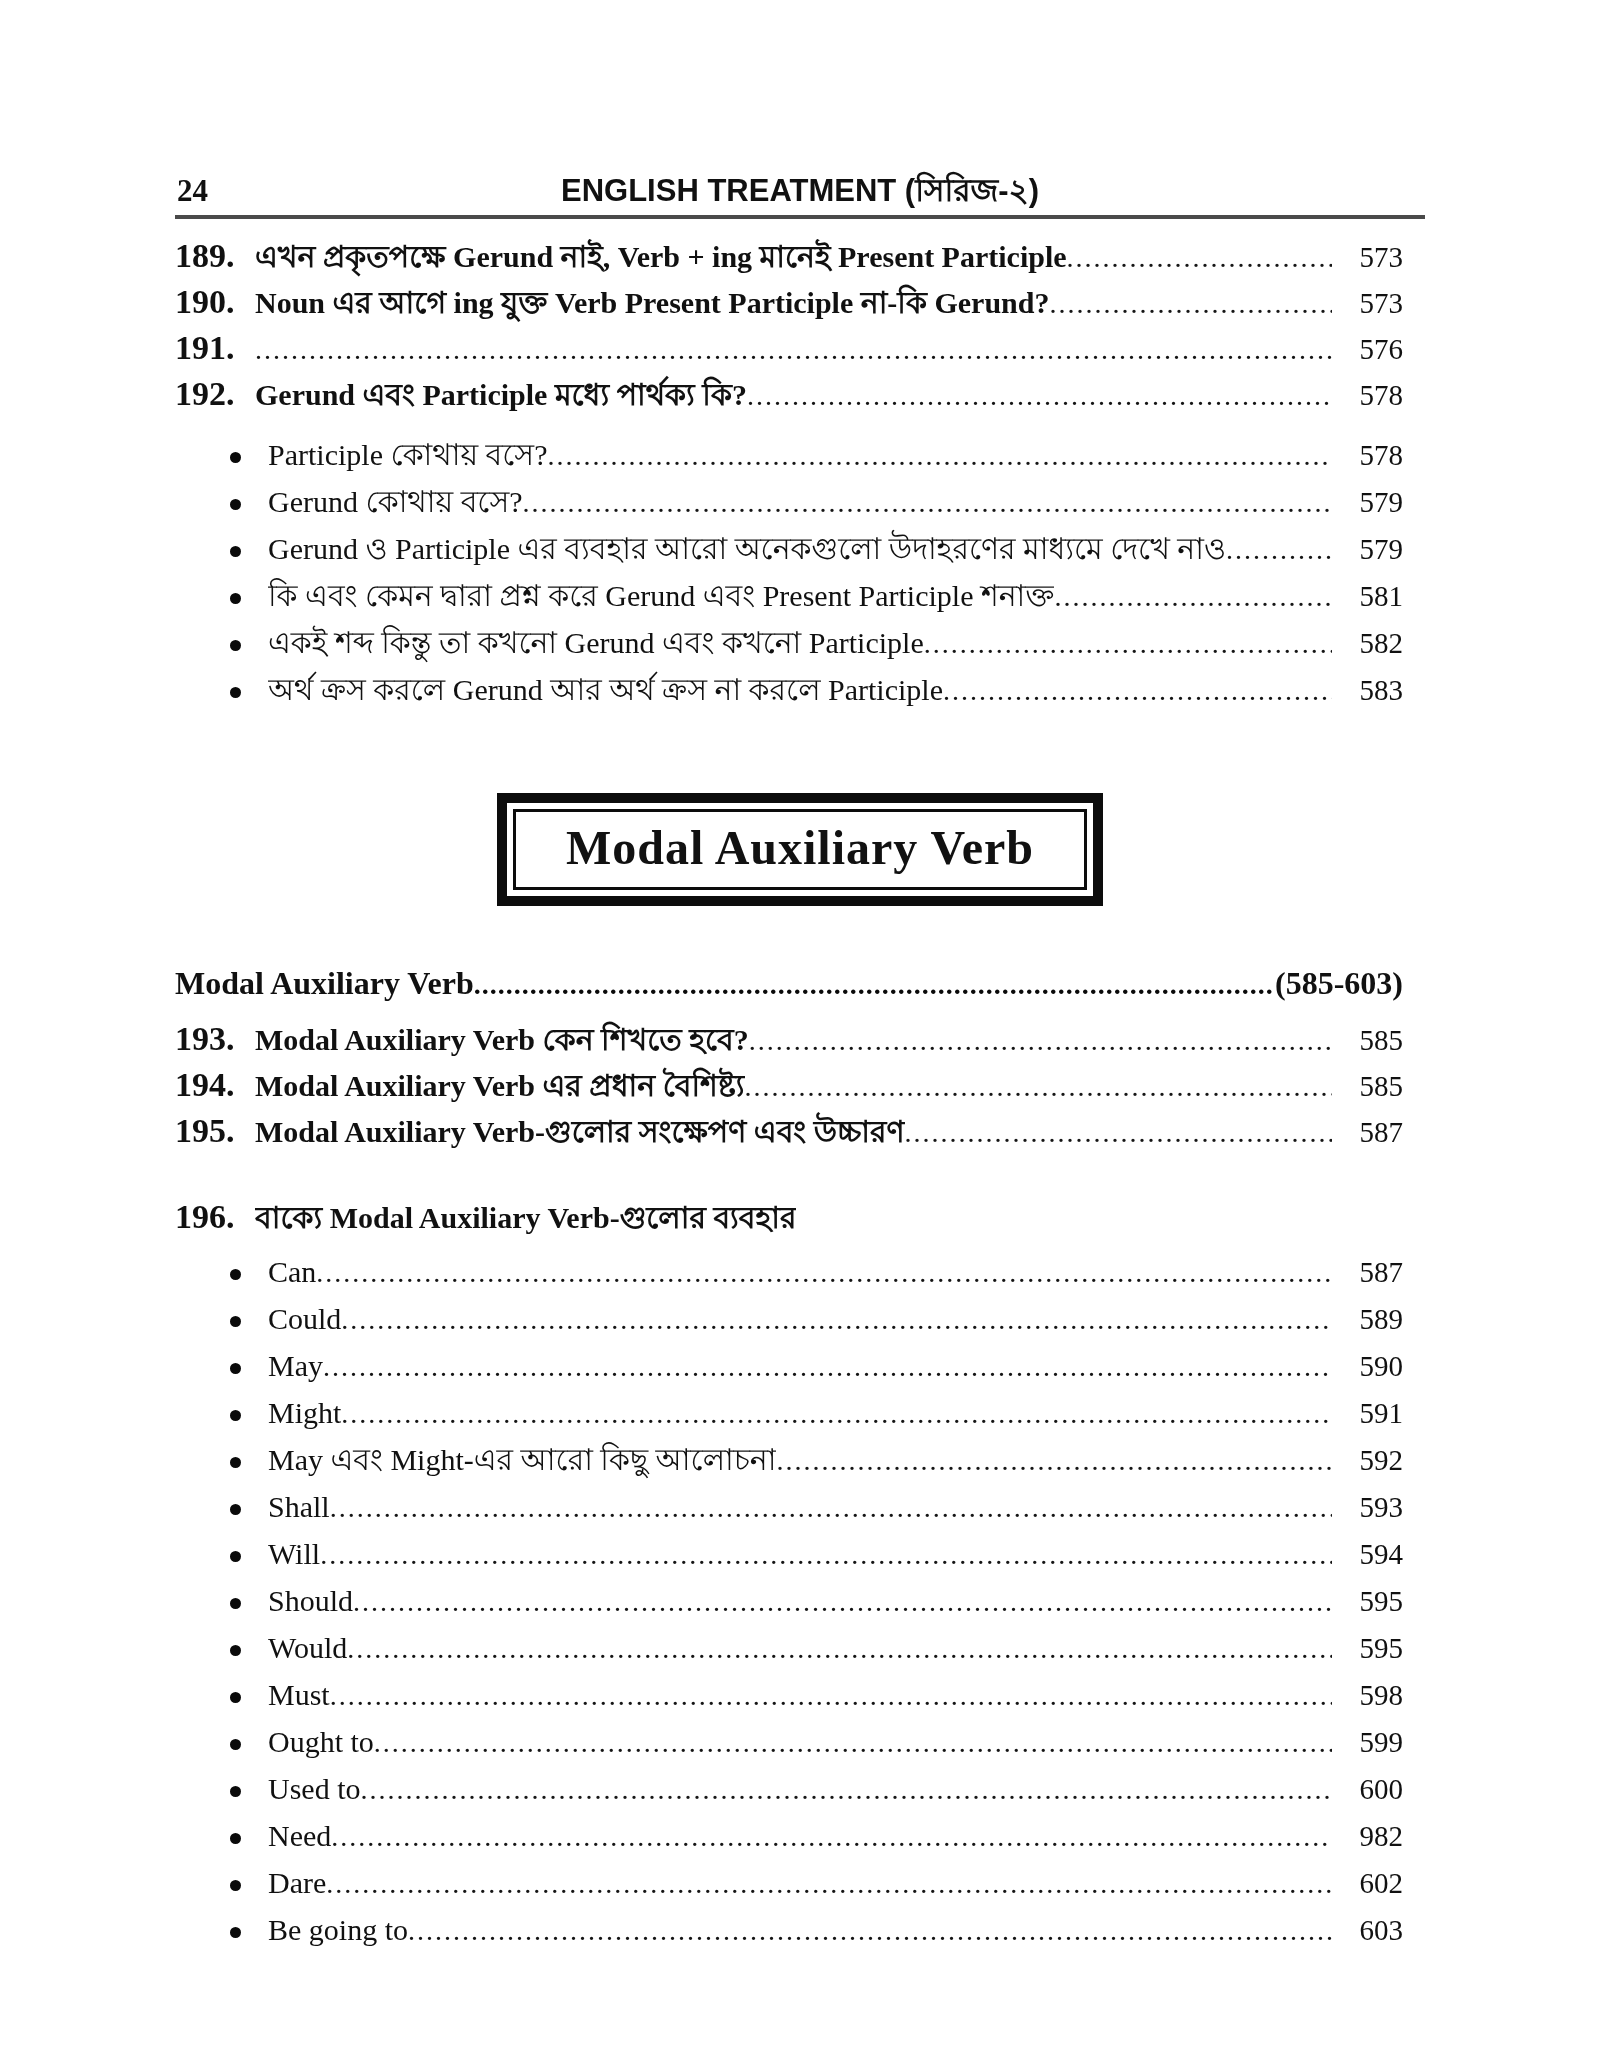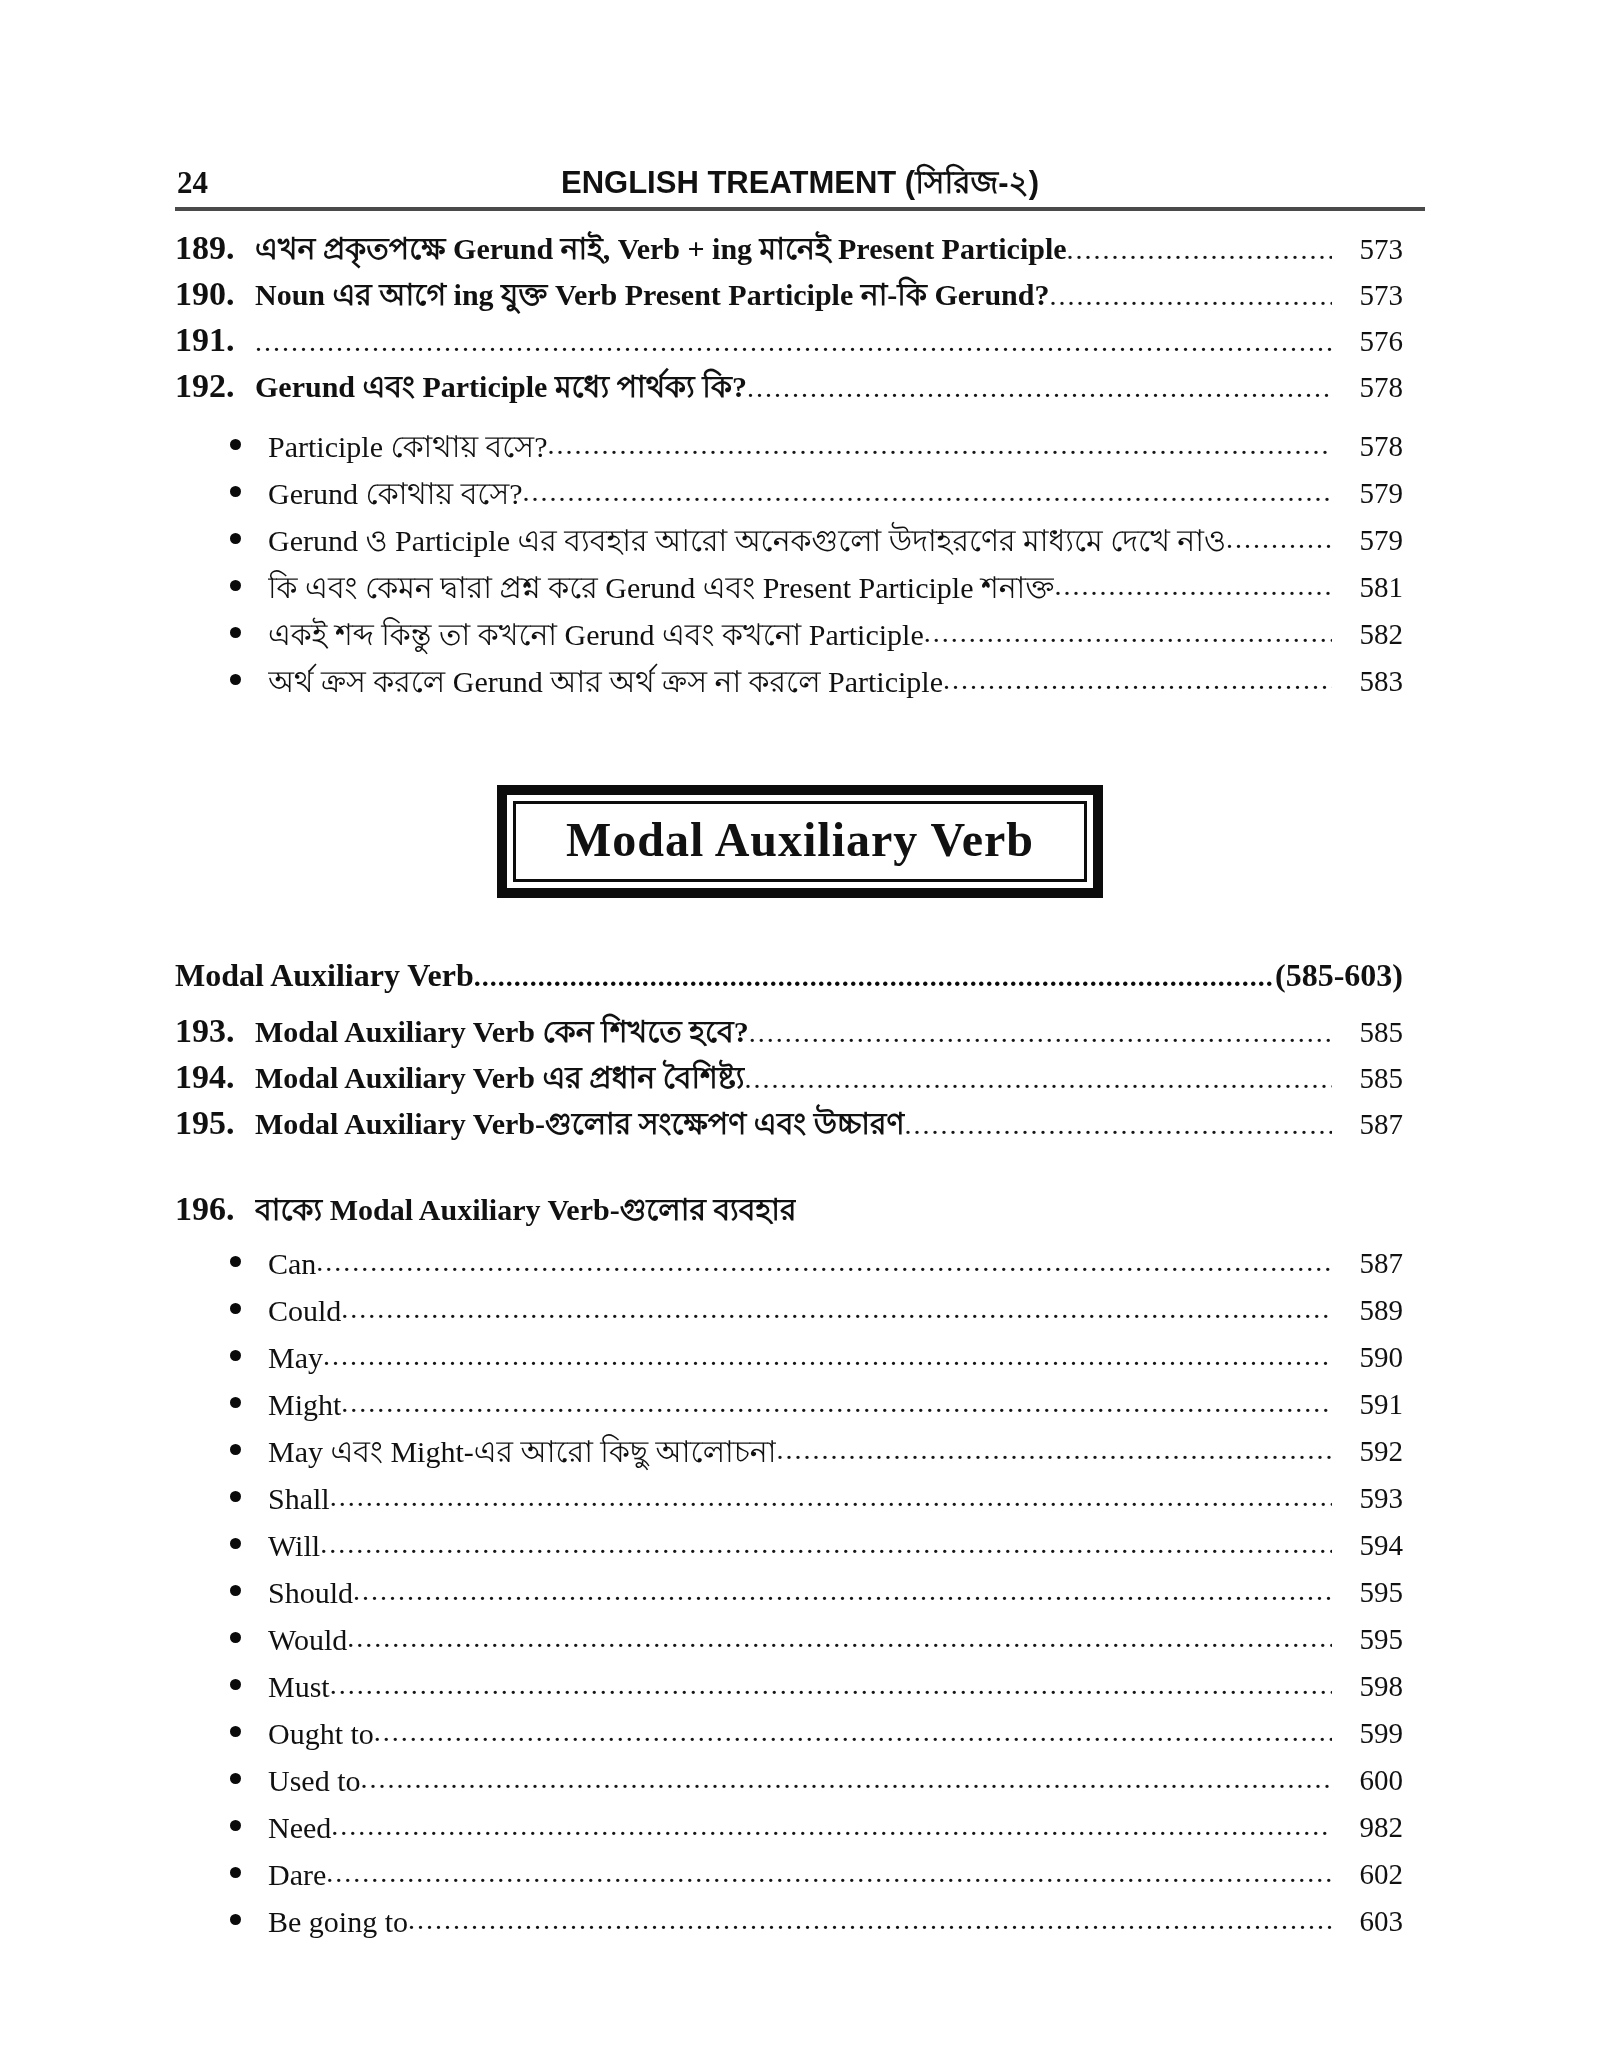--- a/index.html
+++ b/index.html
@@ -9,21 +9,21 @@
     position: relative;
     font-family: "Liberation Serif", serif;
     color: #111;
   }
   .sheet {
     position: absolute; inset: 0;
     background: #ffffff;
   }
   .content {
     position: absolute;
-    left: 175px; top: 130px;
+    left: 175px; top: 138px;
     width: 1250px;
   }
 
   
   .pg-header {
     position: relative;
     height: 42px;
   }
   .pg-num {
     position: absolute; left: 2px; top: 0;
@@ -43,21 +43,21 @@
     margin-top: 3px;
   }
 
   
   .toc { margin-top: 14px; }
   .row {
     display: flex; align-items: baseline;
     height: 46px; line-height: 46px;
     padding-right: 22px;
   }
-  .bullets .row { height: 47px; line-height: 47px; align-items: center; }
+  .bullets .row { height: 47px; line-height: 47px; }
   .num {
     flex: 0 0 80px;
     font-size: 34px; font-weight: bold;
     white-space: nowrap;
   }
   .label {
     flex: 0 1 auto;
     font-size: 30px;
     white-space: nowrap; overflow: hidden;
   }

